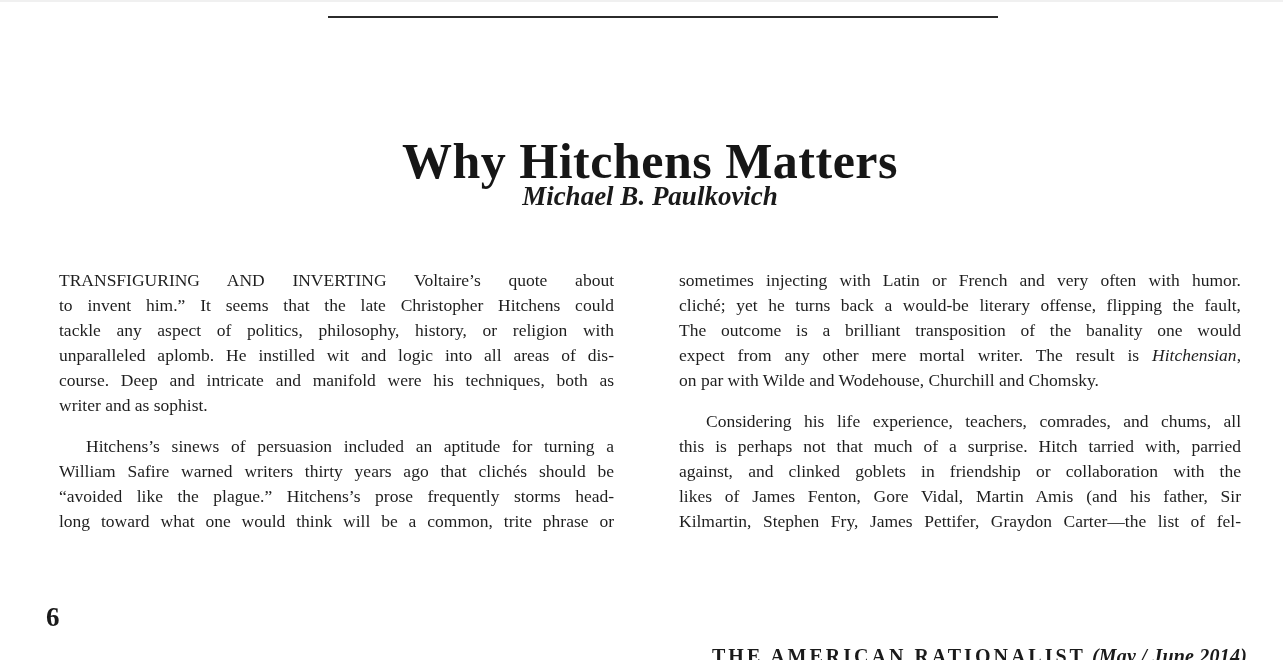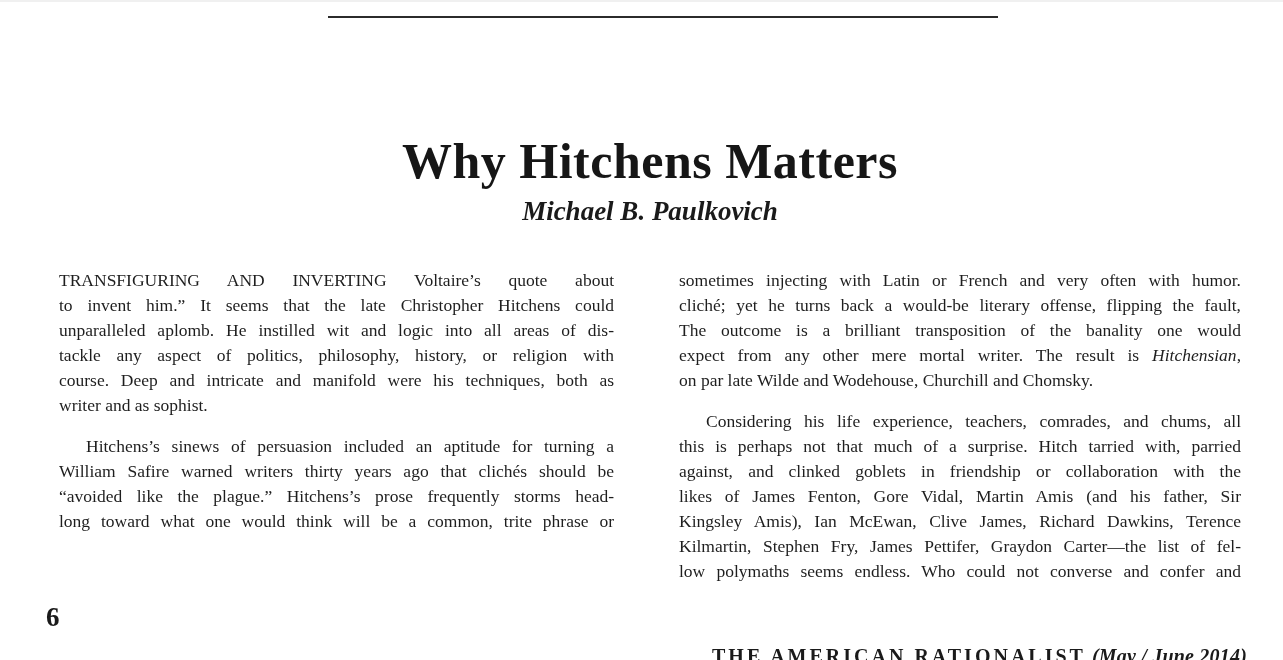--- a/index.html
+++ b/index.html
@@ -20,21 +20,21 @@
     background: #2b2b2b;
   }
   .article-title {
     position: absolute; left: 43px; top: 94px; width: 1214px;
     text-align: center;
     font-size: 50px; line-height: 66px; font-weight: bold;
     color: #161616;
     letter-spacing: 0.5px;
   }
   .article-author {
-    position: absolute; left: 43px; top: 193px; width: 1214px;
+    position: absolute; left: 43px; top: 178px; width: 1214px;
     text-align: center;
     font-size: 27px; line-height: 36px;
     font-weight: bold; font-style: italic;
     color: #1a1a1a;
   }
   .col {
     position: absolute; top: 252px;
     font-size: 17.5px; line-height: 25px;
     color: #1e1e1e;
   }
@@ -76,47 +76,45 @@
 <div class="page-top-edge"></div>
 <div class="top-rule"></div>
 
 <h1 class="article-title">Why Hitchens Matters</h1>
 <div class="article-author">Michael B. Paulkovich</div>
 
 <div class="col col-left">
     <div class="para ends">
       <div class="line">TRANSFIGURING AND INVERTING Voltaire’s quote about</div>
       <div class="line">to invent him.” It seems that the late Christopher Hitchens could</div>
+      <div class="line">tackle any aspect of politics, philosophy, history, or religion with</div>
       <div class="line">unparalleled aplomb. He instilled wit and logic into all areas of dis-</div>
-      <div class="line">tackle any aspect of politics, philosophy, history, or religion with</div>
       <div class="line">course. Deep and intricate and manifold were his techniques, both as</div>
       <div class="line">writer and as sophist.</div>
     </div>
     <div class="para indent">
       <div class="line">Hitchens’s sinews of persuasion included an aptitude for turning a</div>
       <div class="line">William Safire warned writers thirty years ago that clichés should be</div>
       <div class="line">“avoided like the plague.” Hitchens’s prose frequently storms head-</div>
       <div class="line">long toward what one would think will be a common, trite phrase or</div>
     </div>
   </div>
 <div class="col col-right">
     <div class="para ends">
       <div class="line">sometimes injecting with Latin or French and very often with humor.</div>
       <div class="line">cliché; yet he turns back a would-be literary offense, flipping the fault,</div>
       <div class="line">The outcome is a brilliant transposition of the banality one would</div>
       <div class="line">expect from any other mere mortal writer. The result is <i>Hitchensian</i>,</div>
-      <div class="line">on par late Wilde and Wodehouse, Churchill and Chomsky.</div>
+      <div class="line">on par with Wilde and Wodehouse, Churchill and Chomsky.</div>
     </div>
     <div class="para indent">
       <div class="line">Considering his life experience, teachers, comrades, and chums, all</div>
       <div class="line">this is perhaps not that much of a surprise. Hitch tarried with, parried</div>
       <div class="line">against, and clinked goblets in friendship or collaboration with the</div>
       <div class="line">likes of James Fenton, Gore Vidal, Martin Amis (and his father, Sir</div>
-      <div class="line">Kingsley Amis), Ian McEwan, Clive James, Richard Dawkins, Terence</div>
       <div class="line">Kilmartin, Stephen Fry, James Pettifer, Graydon Carter—the list of fel-</div>
-      <div class="line">low polymaths seems endless. Who could not converse and confer and</div>
     </div>
   </div>
 
 <div class="footer-page-number">6</div>
 <div class="footer-journal">
   <span class="journal-name">THE AMERICAN RATIONALIST</span><span class="journal-issue">(May / June 2014)</span>
 </div>
 
 </body></html>

